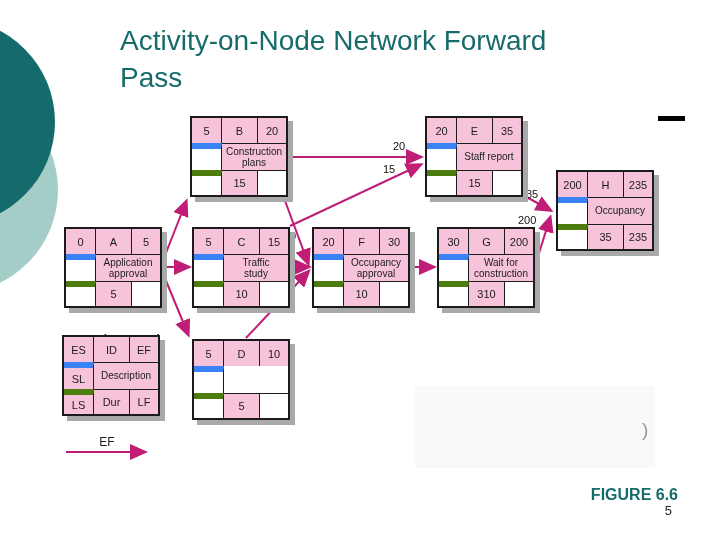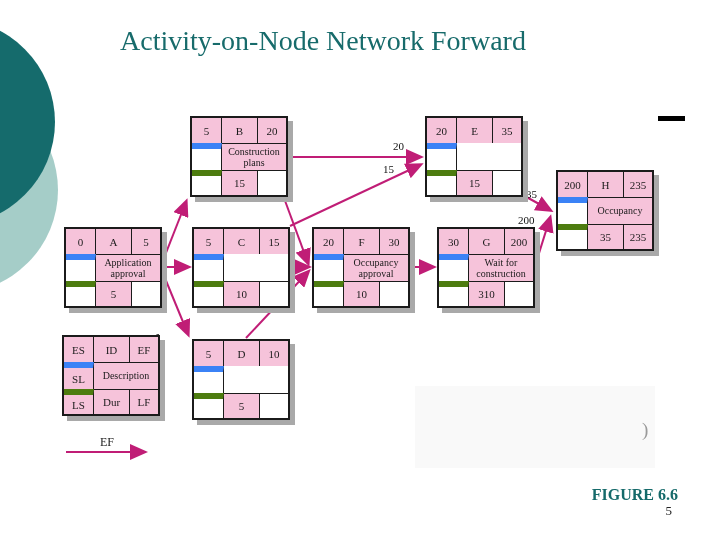--- a/index.html
+++ b/index.html
@@ -1,17 +1,17 @@
 <!DOCTYPE html>
 <html><head>
 <meta charset="utf-8">
 <style>
   html,body{margin:0;padding:0;background:#fff;}
   .slide{position:relative;width:720px;height:540px;background:#ffffff;overflow:hidden;
-         font-family:Liberation Serif, serif;}
+         font-family:Liberation Sans, sans-serif;}
   
   .circle{position:absolute;border-radius:50%;}
   .circle.light{left:-148px;top:87px;width:206px;height:206px;background:#a5cdc8;}
   .circle.dark{left:-151px;top:19px;width:206px;height:206px;background:#156b6c;}
   
   .title{position:absolute;left:120px;top:22px;color:#176b6b;font-size:28px;line-height:37px;}
   
   .dash{position:absolute;left:658px;top:116px;width:27px;height:5px;background:#000;}
   
   .coverbox{position:absolute;left:415px;top:386px;width:240px;height:82px;background:#f9f9f9;}
@@ -55,20 +55,21 @@
 </head>
 <body>
 
 <div class="slide">
 
   <div class="circle light"></div>
   <div class="circle dark"></div>
 
   <div class="title">
     <div>Activity-on-Node Network Forward</div>
+    <div>Pass</div>
   </div>
 
   <div class="dash"></div>
 
   <div class="coverbox"></div>
   <div class="stray-glyph">)</div>
 
   <svg class="arrows" width="720" height="540">
     <defs>
       <marker id="ah" markerWidth="9" markerHeight="8" refX="7" refY="4" orient="auto">
@@ -121,40 +122,43 @@
     <div class="cell white c-ls"></div>
     <div class="cell pink c-dur">15</div>
     <div class="cell white c-lf"></div>
   </div>
 
   <div class="node" style="left:192px;top:227px">
     <div class="cell pink c-es">5</div>
     <div class="cell pink c-id">C</div>
     <div class="cell pink c-ef">15</div>
     <div class="cell white c-sl"></div>
+    <div class="cell pink c-desc">Traffic
+study</div>
     <div class="cell white c-ls"></div>
     <div class="cell pink c-dur">10</div>
     <div class="cell white c-lf"></div>
   </div>
 
   <div class="node" style="left:192px;top:339px">
     <div class="cell pink c-es">5</div>
     <div class="cell pink c-id">D</div>
     <div class="cell pink c-ef">10</div>
     <div class="cell white c-sl"></div>
     <div class="cell white c-ls"></div>
     <div class="cell pink c-dur">5</div>
     <div class="cell white c-lf"></div>
   </div>
 
   <div class="node" style="left:425px;top:116px">
     <div class="cell pink c-es">20</div>
     <div class="cell pink c-id">E</div>
     <div class="cell pink c-ef">35</div>
     <div class="cell white c-sl"></div>
+    <div class="cell pink c-desc">Staff report</div>
     <div class="cell white c-ls"></div>
     <div class="cell pink c-dur">15</div>
     <div class="cell white c-lf"></div>
   </div>
 
   <div class="node" style="left:312px;top:227px">
     <div class="cell pink c-es">20</div>
     <div class="cell pink c-id">F</div>
     <div class="cell pink c-ef">30</div>
     <div class="cell white c-sl"></div>

